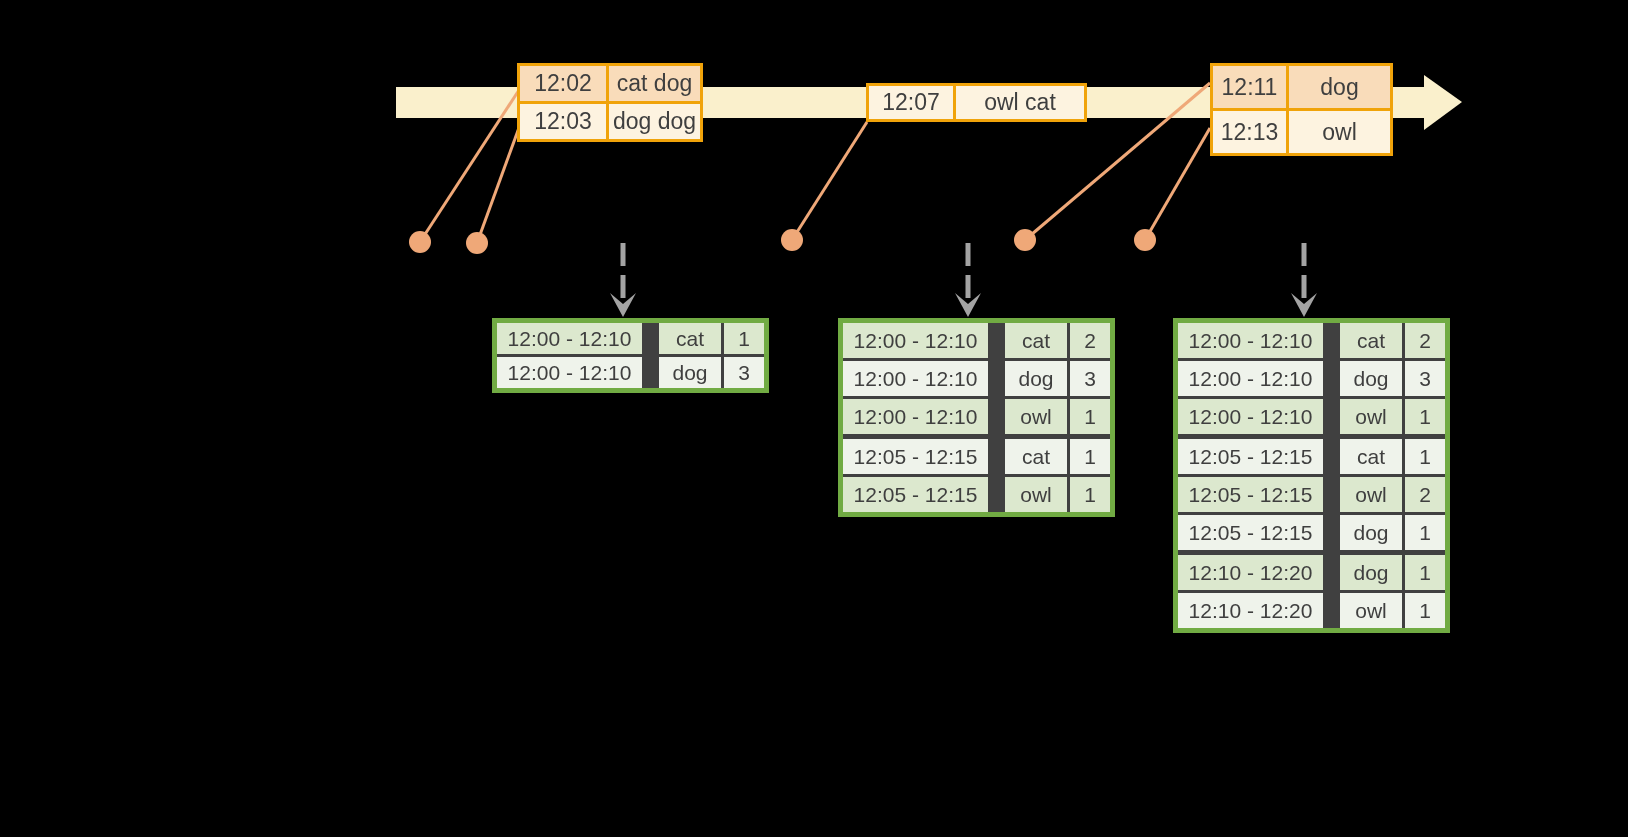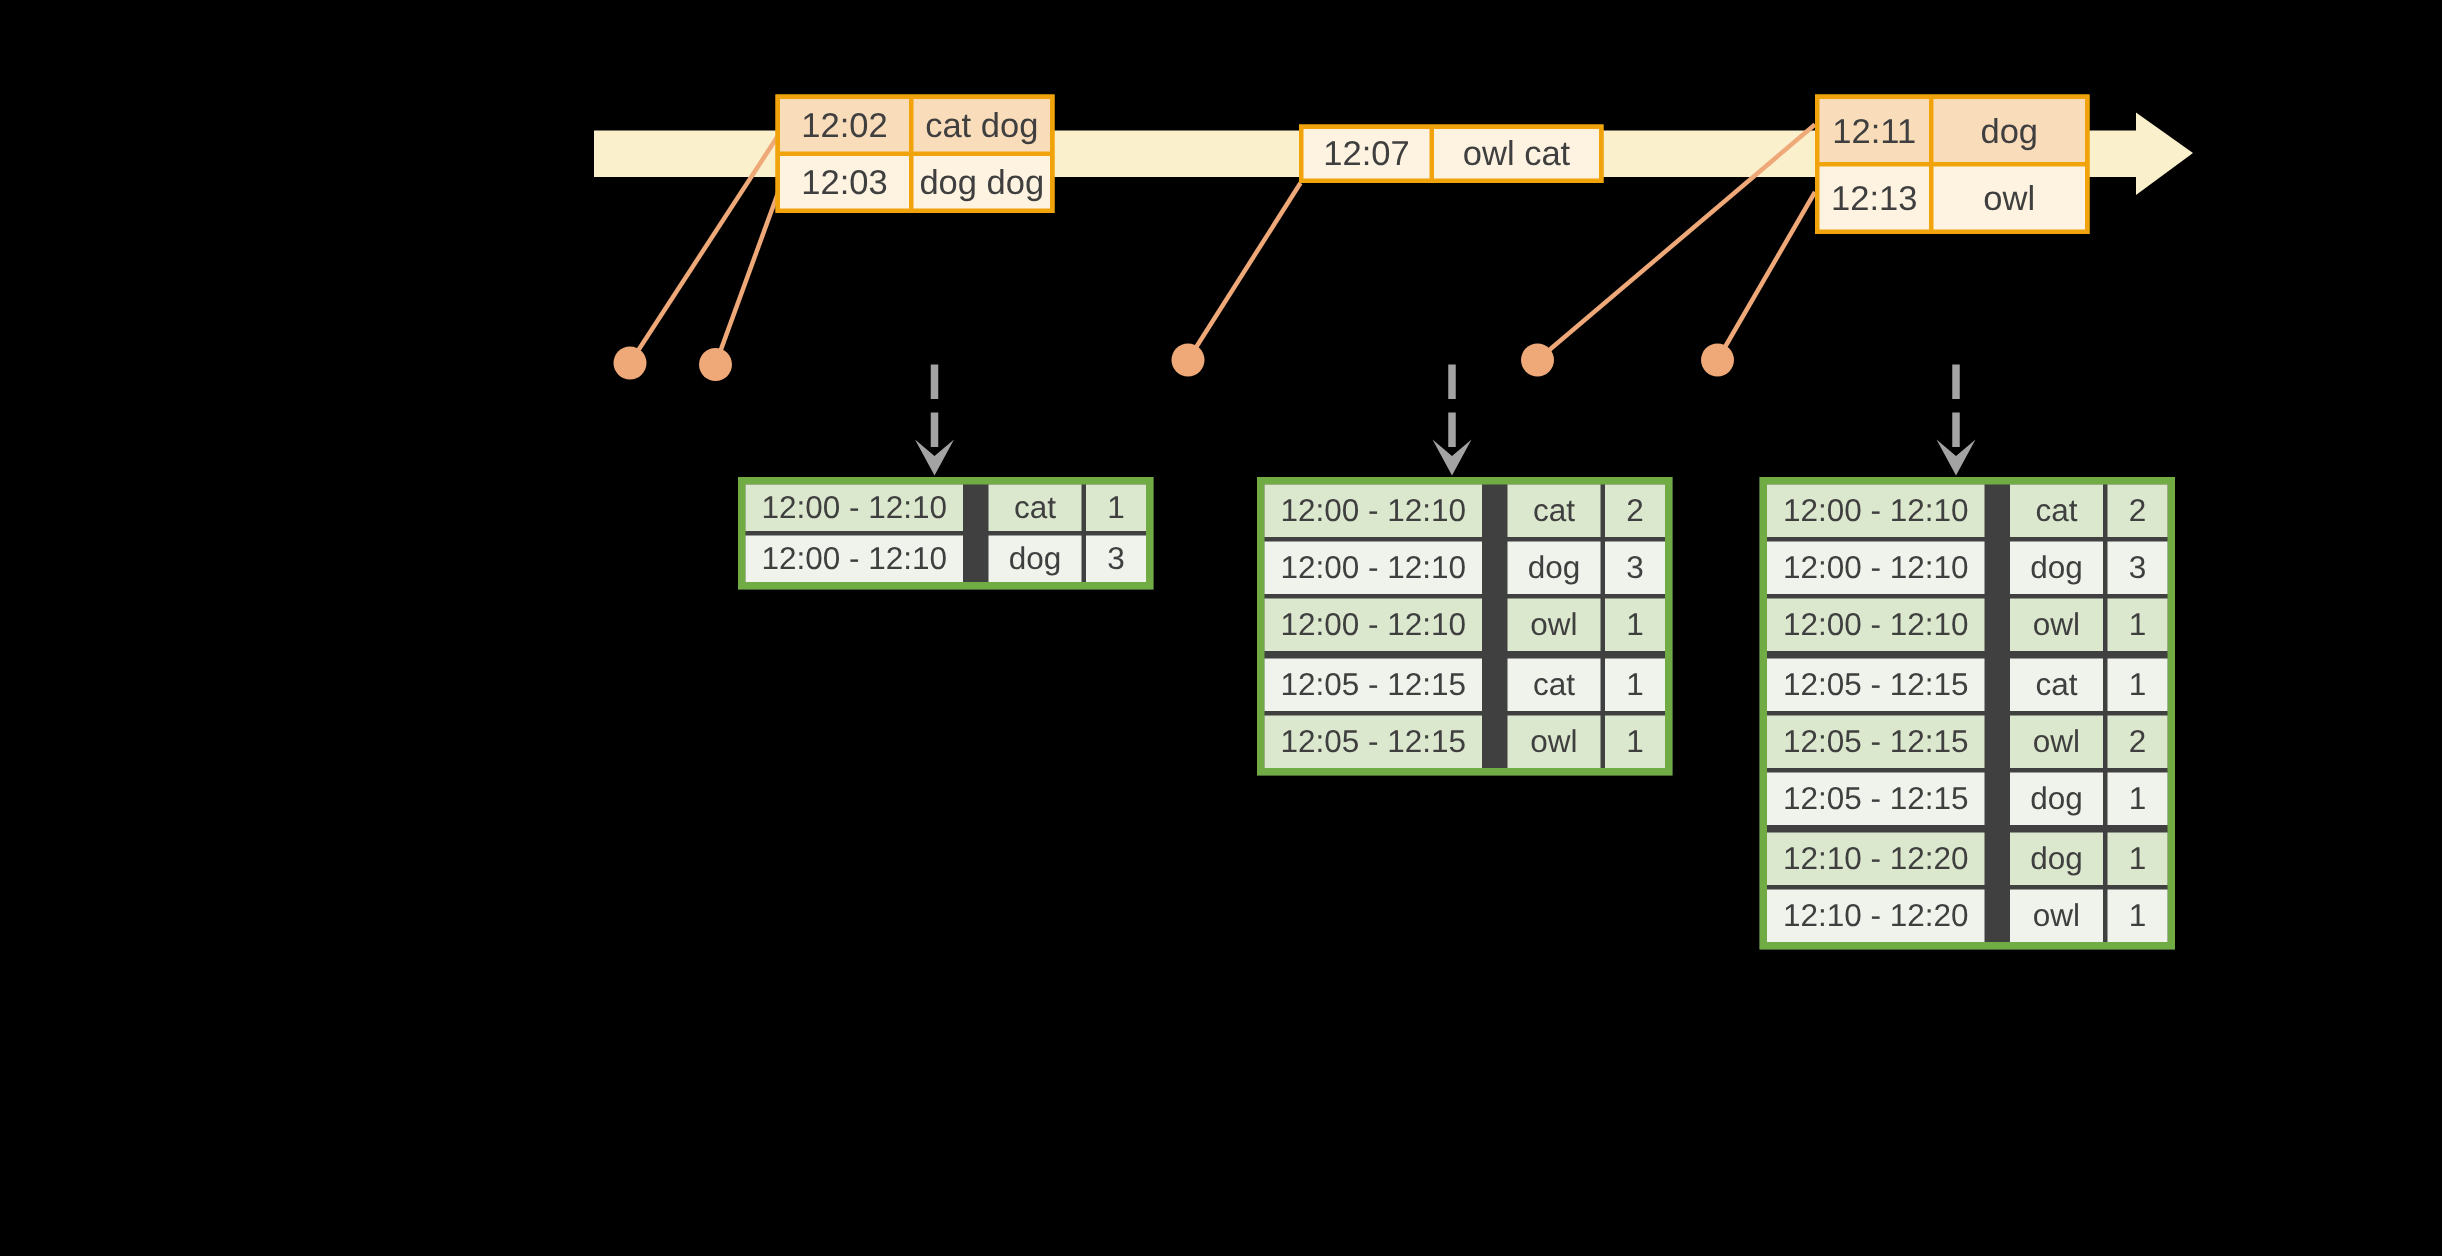--- a/index.html
+++ b/index.html
@@ -13,21 +13,21 @@
   .etable{position:absolute;border:3px solid #f0a30a;background:#f0a30a;}
   .erow{display:flex;}
   .erow + .erow{margin-top:3px;}
   .cell{display:flex;align-items:center;justify-content:center;}
   .etable .cell{font-size:23px;background:#fdf3e0;}
   .erow.edark .cell{background:#f9dcba;}
   .ewords{margin-left:3px;}
   #etable1{left:517px;top:63px;}
   #etable1 .erow{height:35px;} #etable1 .etime{width:86px;} #etable1 .ewords{width:91px;}
   #etable2{left:866px;top:83px;}
-  #etable2 .erow{height:33px;border-radius:12px;} #etable2 .etime{width:84px;} #etable2 .ewords{width:110px;}
+  #etable2 .erow{height:33px;border-radius:12px;} #etable2 .etime{width:84px;} #etable2 .ewords{width:128px;}
   #etable3{left:1210px;top:63px;}
   #etable3 .erow{height:42px;} #etable3 .etime{width:73px;} #etable3 .ewords{width:101px;}
 
   
   .gtable{position:absolute;border:5px solid #71ab43;background:#404040;}
   .grow{display:flex;height:35px;}
   .grow + .grow{margin-top:3px;}
   .grow.gstart{margin-top:5px;}
   .gtable .cell{font-size:21px;background:#eff3eb;}
   .grow.gdark .cell{background:#dce8ce;}

